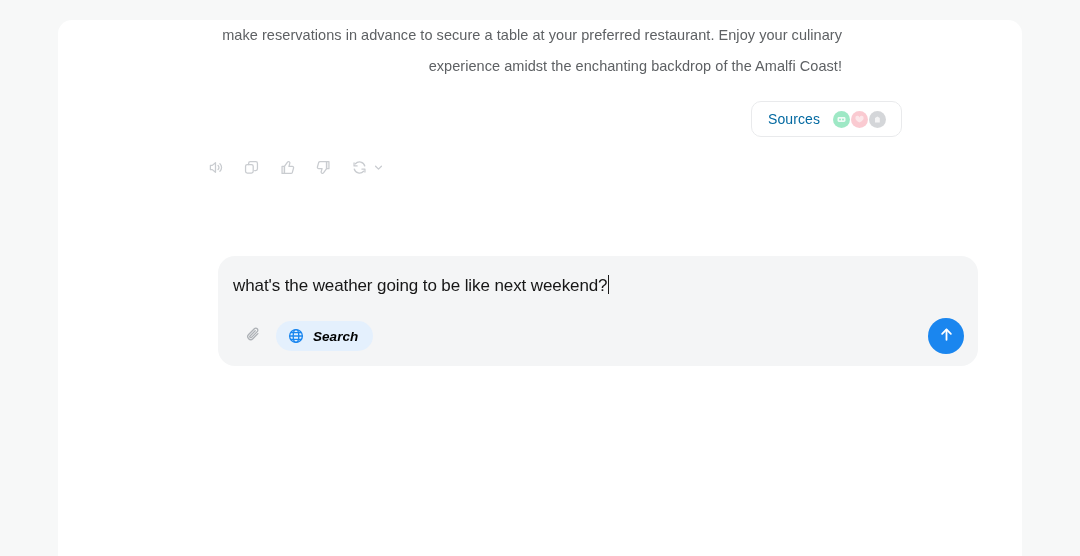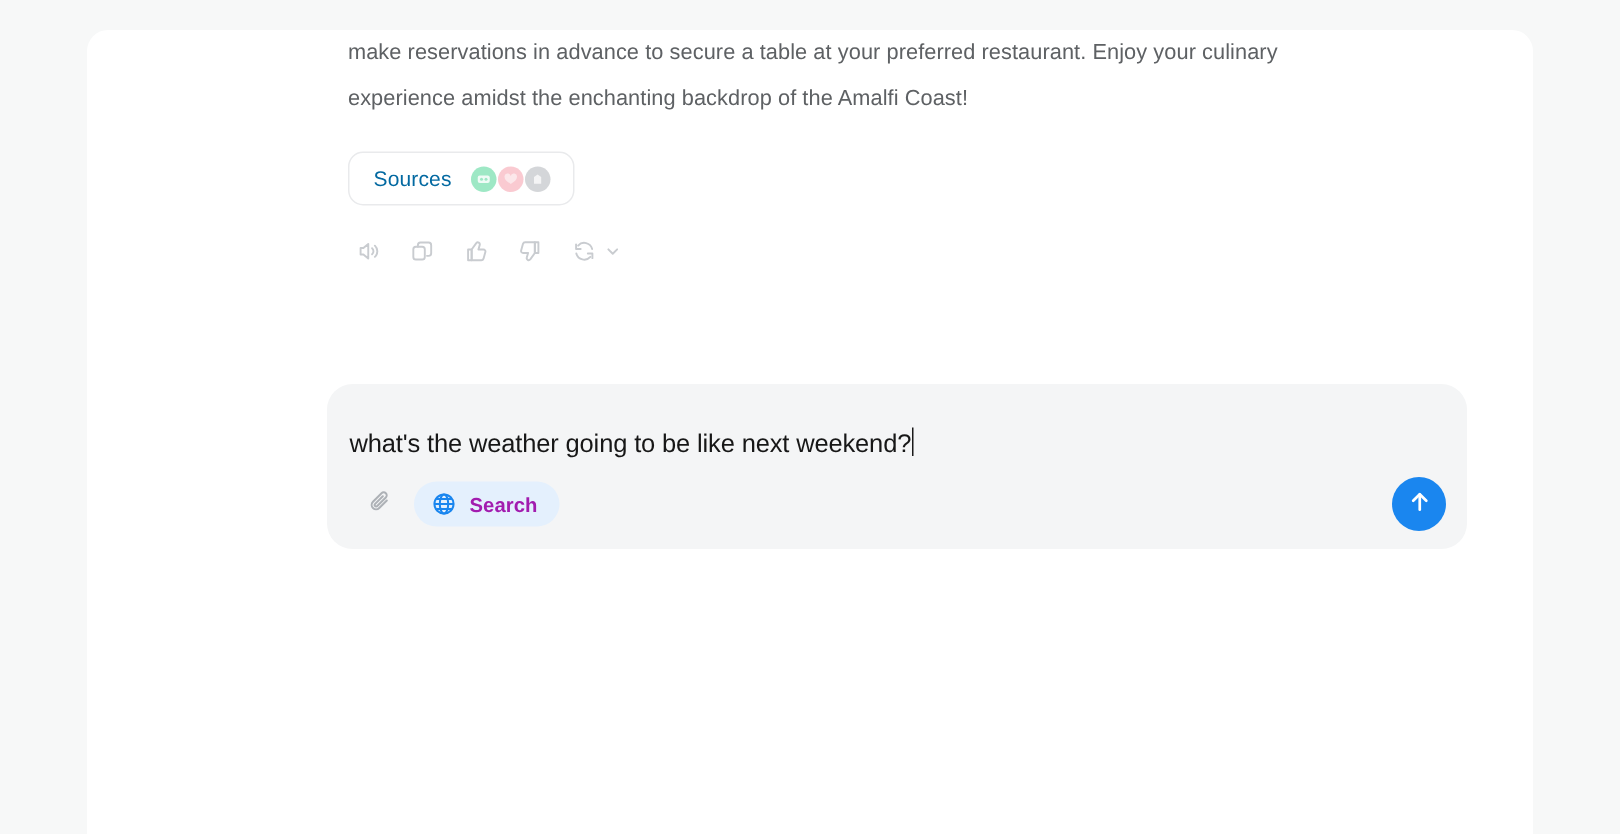--- a/index.html
+++ b/index.html
@@ -26,23 +26,24 @@
     height: 536px;
     background: #ffffff;
     border-top-left-radius: 14px;
     border-top-right-radius: 14px;
     overflow: hidden;
   }
 
   
   .message-block {
     position: absolute;
-    left: 174px;
+    left: 144px;
     top: 0px;
     width: 700px;
+    text-align: right;
   }
 
   .message-text {
     font-size: 14.5px;
     line-height: 31px;
     color: #5e6164;
     letter-spacing: 0.05px;
     width: 640px;
   }
 
@@ -123,21 +124,21 @@
     width: 760px;
     height: 110px;
     background: #f4f5f6;
     border-radius: 17px;
     padding: 18px 18px 0 14px;
   }
 
   .composer-input-row {
     height: 44px;
     display: flex;
-    align-items: center;
+    align-items: flex-start;
     padding-left: 1px;
   }
 
   .composer-text {
     font-size: 17px;
     color: #171717;
     letter-spacing: -0.1px;
     line-height: 24px;
     white-space: pre;
     position: relative;
@@ -182,23 +183,24 @@
     border-radius: 16px;
     height: 30px;
     padding: 0 15px 0 11px;
     margin-left: 8px;
     cursor: pointer;
     border: none;
   }
   .search-pill .globe { color: #1a86ef; display: flex; }
   .search-pill-label {
     font-size: 13.5px;
-    color: #a21caf;
+    color: #000000;
     font-weight: 600;
     letter-spacing: 0.05px;
+    font-style: italic;
   }
 
   .send-btn {
     margin-left: auto;
     width: 36px;
     height: 36px;
     border-radius: 50%;
     background: #1a86ef;
     display: flex;
     align-items: center;

